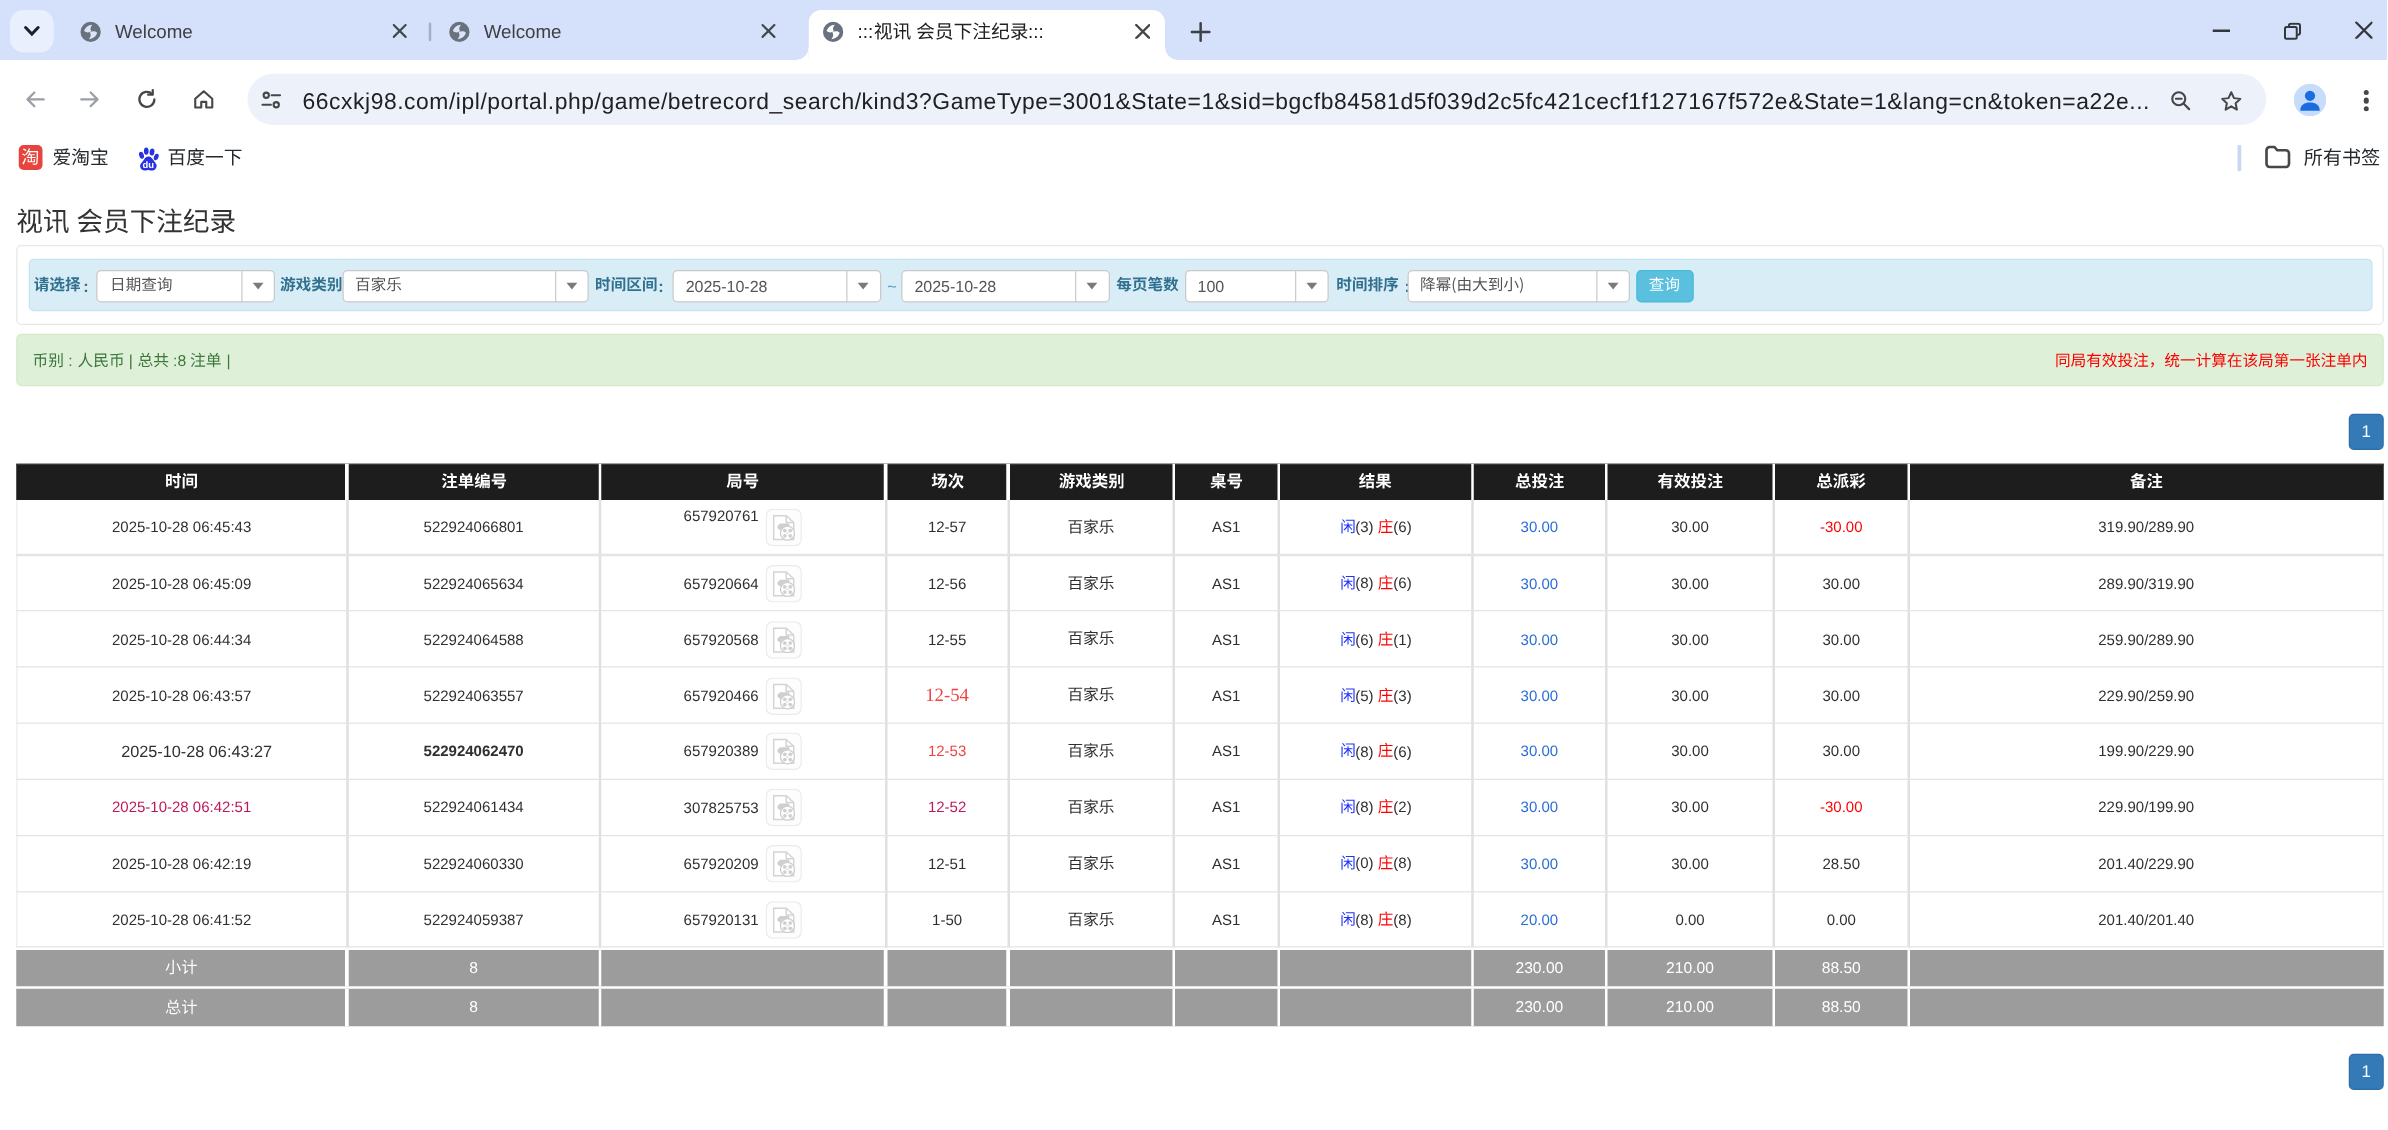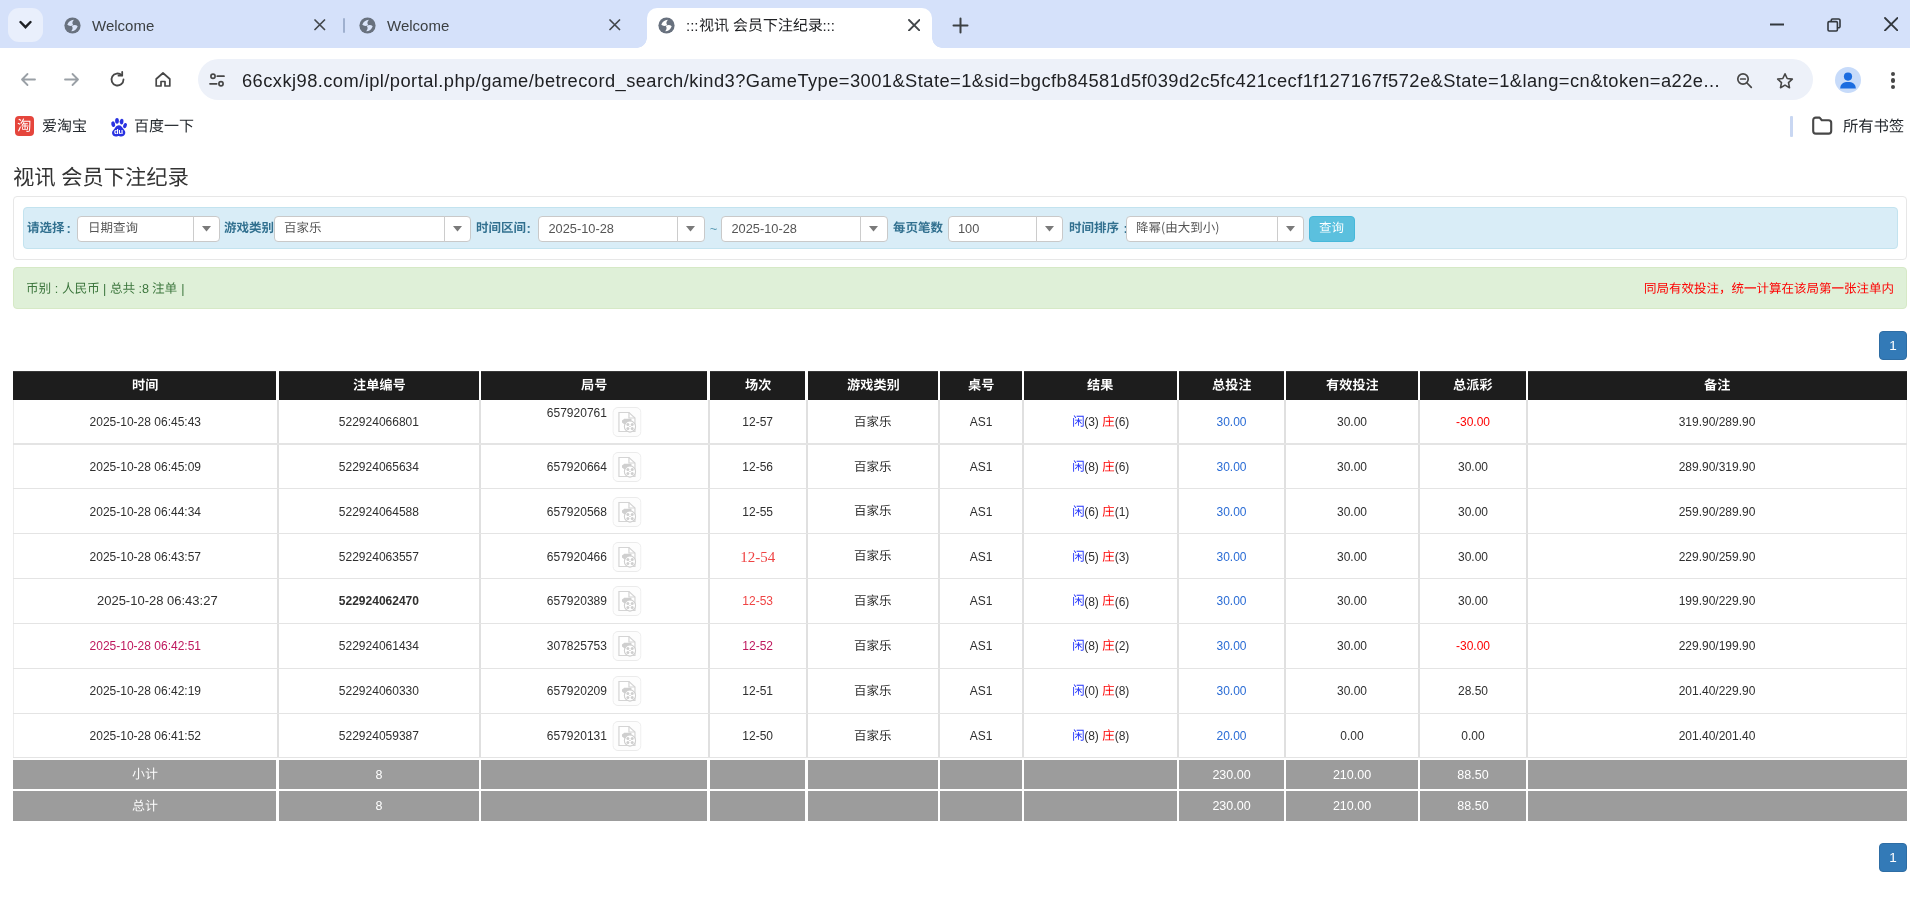--- a/index.html
+++ b/index.html
@@ -909,21 +909,21 @@
         <path d="M16.5 5.5 V11 H22.5" fill="none" stroke="#d4d4d4" stroke-width="1.2"></path>
         <path d="M9.5 13.5 L11.5 12 V17 L9.5 15.5 Z M11.5 11.8 H19 V17.2 H11.5 Z" fill="#cfcfcf"></path>
         <circle cx="17.5" cy="19.5" r="5.6" fill="#fff" stroke="#cfcfcf" stroke-width="1.1"></circle>
         <circle cx="15.4" cy="17.4" r="1.5" fill="#cfcfcf"></circle>
         <circle cx="19.7" cy="17.4" r="1.5" fill="#cfcfcf"></circle>
         <circle cx="15.4" cy="21.6" r="1.5" fill="#cfcfcf"></circle>
         <circle cx="19.7" cy="21.6" r="1.5" fill="#cfcfcf"></circle>
         <path d="M16.8 19.5 H18.2" stroke="#cfcfcf" stroke-width="1"></path>
       </svg>
     </div>
-    <div style="position:absolute;top:735.9px;transform:translateY(-50%);font-family:'Liberation Sans',sans-serif;font-size:12px;color:#2f2f2f;font-weight:400;white-space:pre;line-height:1.2;left:757.7px;transform:translate(-50%,-50%);">12-50</div>
+    <div style="position:absolute;top:735.9px;transform:translateY(-50%);font-family:'Liberation Sans',sans-serif;font-size:12px;color:#2f2f2f;font-weight:400;white-space:pre;line-height:1.2;left:757.7px;transform:translate(-50%,-50%);">1-50</div>
     <div style="position:absolute;left:854.1px;top:728.6px">
       <svg width="37.5" height="14.5" viewBox="0 0 37.5 14.5" style="display:block">
         <g fill="#2f2f2f" transform="translate(0,11.0) scale(0.0125,-0.0125)">
           <use href="#grcid27692" x="0.0"></use>
           <use href="#grcid15556" x="1000.0"></use>
           <use href="#grcid09589" x="2000.0"></use>
         </g>
       </svg>
     </div>
     <div style="position:absolute;top:735.9px;transform:translateY(-50%);font-family:'Liberation Sans',sans-serif;font-size:12px;color:#2f2f2f;font-weight:400;white-space:pre;line-height:1.2;left:981.0px;transform:translate(-50%,-50%);">AS1</div>

